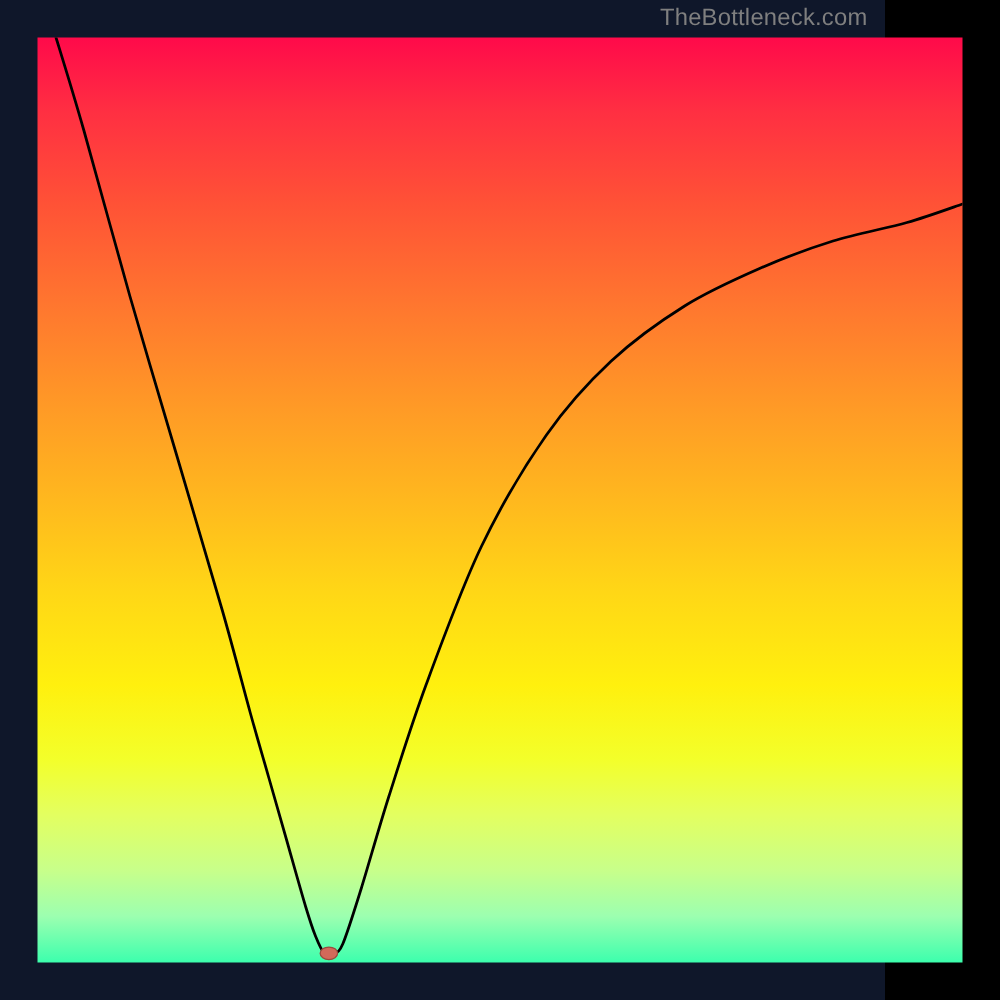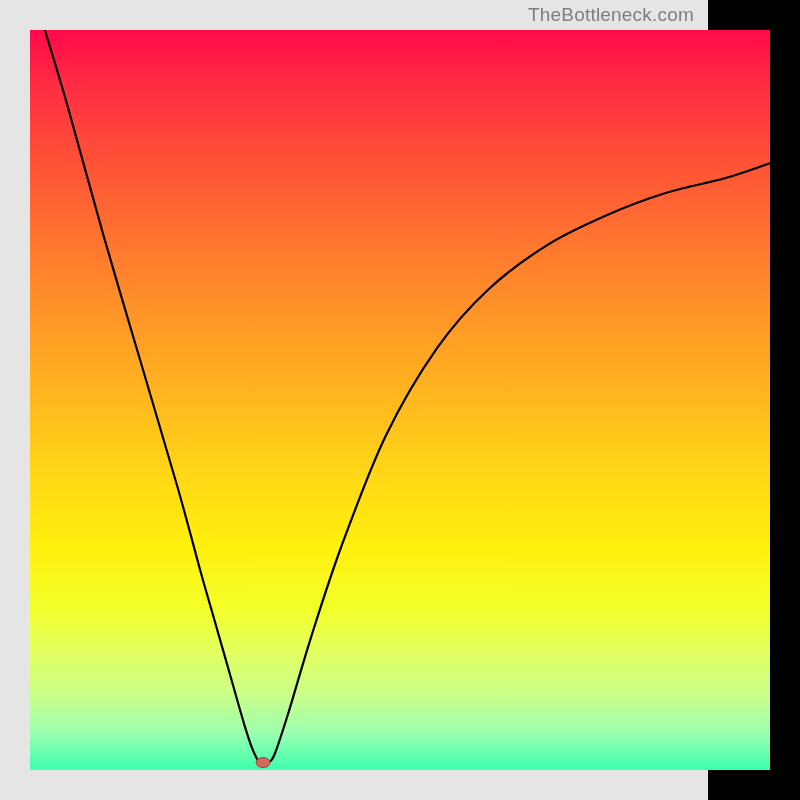--- a/index.html
+++ b/index.html
@@ -8,21 +8,21 @@
     width: 800px;
     height: 800px;
     background: #000;
     overflow: hidden;
     font-family: Arial, Helvetica, sans-serif;
   }
   .frame {
     position: relative;
     width: 708px;
     height: 800px;
-    background: #e5e5e5;
+    background: #0f172a;
   }
   .plot-area {
     position: absolute;
     left: 30px;
     top: 30px;
     width: 740px;
     height: 740px;
     background: linear-gradient(to bottom,
       #ff0a4a 0%,
       #ff2f42 8%,

